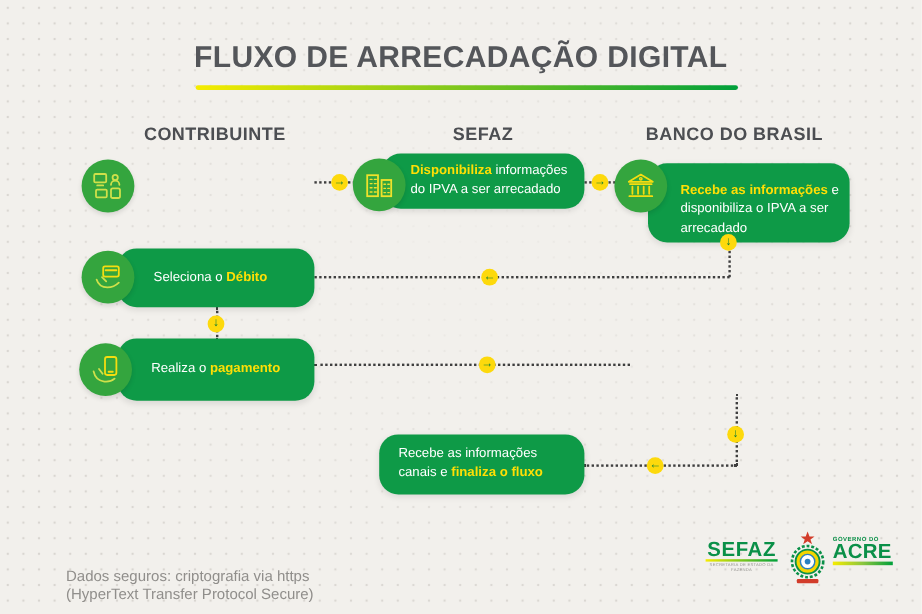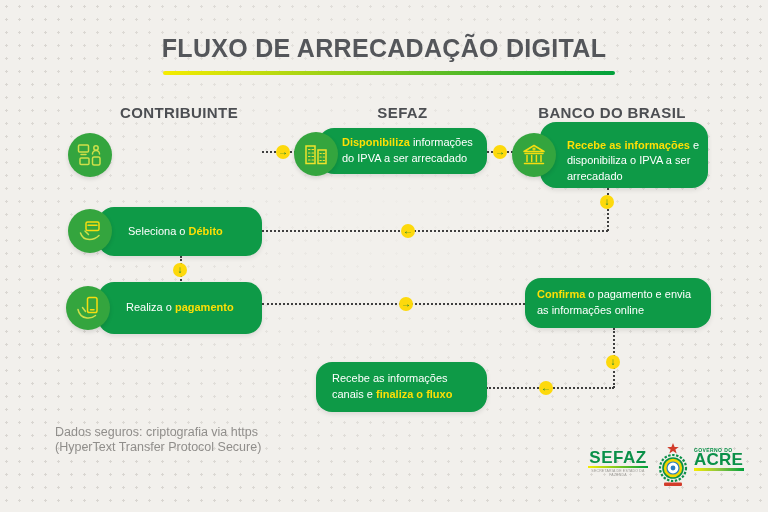--- a/index.html
+++ b/index.html
@@ -40,21 +40,21 @@
   }
   .hline{position:absolute; height:0; border-top:2px dotted #3f3f3f; z-index:1;}
   .vline{position:absolute; width:0; border-left:2px dotted #3f3f3f; z-index:1;}
   .arrow{
     position:absolute; width:14px; height:14px; border-radius:50%;
     background:#fdd90c; color:#0a7d35; font-weight:bold; font-size:10px;
     display:flex; align-items:center; justify-content:center; z-index:6;
     line-height:1;
   }
   .sec-note{
-    position:absolute; left:55px; top:425px; font-size:12.5px; line-height:14.5px;
+    position:absolute; left:55px; top:473px; font-size:12.5px; line-height:14.5px;
     color:#908e8b;
   }
   .sefaz-logo{position:absolute; left:588px; top:450px; width:60px; text-align:center;}
   .sefaz-logo .word{font-size:17px; font-weight:bold; color:#0a9048; letter-spacing:.5px; line-height:15px;}
   .sefaz-logo .bar{height:2px; margin:1px 0 1px 0; background:linear-gradient(90deg,#f6ec00,#00a03b);}
   .sefaz-logo .sub{font-size:3.5px; color:#9a9894; letter-spacing:.2px;}
   .gov-logo{position:absolute; left:694px; top:447px; width:54px; text-align:left;}
   .gov-logo .top{font-size:5px; font-weight:bold; color:#0a9048; letter-spacing:.4px;}
   .gov-logo .name{font-size:17px; font-weight:bold; color:#0a9048; letter-spacing:.2px; line-height:14px;}
   .gov-logo .bar{height:2.5px; margin-top:1px; width:50px;
@@ -130,21 +130,21 @@
     </div>
     <div class="circle" style="left:294px;top:132px;">
       <svg width="26" height="26" viewBox="0 0 26 26" fill="none" stroke="#f0e22b" stroke-width="1.5" stroke-linecap="round">
         <rect x="3" y="5" width="9" height="17.5"></rect>
         <rect x="15" y="9" width="8" height="13.5"></rect>
         <path d="M5.5 8.5 h1.5 M9 8.5 h1.5 M5.5 12 h1.5 M9 12 h1.5 M5.5 15.5 h1.5 M9 15.5 h1.5 M5.5 19 h1.5 M9 19 h1.5" stroke-width="1.2"></path>
         <path d="M17 12.5 h1.2 M20.2 12.5 h1.2 M17 16 h1.2 M20.2 16 h1.2 M17 19.5 h1.2 M20.2 19.5 h1.2" stroke-width="1.2"></path>
       </svg>
     </div>
 
-    <div class="box" style="left:540px;top:122px;width:168px;height:66px;padding:14px 6px 2px 27px;box-sizing:border-box;">
+    <div class="box" style="left:540px;top:136px;width:168px;height:66px;padding:14px 6px 2px 27px;box-sizing:border-box;">
       <div><span class="hl">Recebe as informações</span><span> e disponibiliza o IPVA a ser arrecadado</span></div>
     </div>
     <div class="circle" style="left:512px;top:133px;">
       <svg width="26" height="26" viewBox="0 0 26 26" fill="none" stroke="#f5dd10" stroke-width="1.5" stroke-linecap="round" stroke-linejoin="round">
         <path d="M3 9.5 L13 3.5 L23 9.5 Z"></path>
         <circle cx="13" cy="7" r="1" stroke-width="1.2"></circle>
         <path d="M4 11.5 h18"></path>
         <path d="M6 13.5 v6 M10.7 13.5 v6 M15.4 13.5 v6 M20 13.5 v6"></path>
         <path d="M3.5 21.5 h19"></path>
       </svg>
@@ -175,23 +175,20 @@
           <rect x="12.5" y="2.5" width="9.5" height="15" rx="1.8"></rect>
           <path d="M15.5 14.8 h3.5"></path>
         </g>
         <g stroke="#cfe04a" stroke-width="1.5">
           <path d="M3 14.5 q1.5 7.5 9 8.5 q5 0.5 8.5 -2.5"></path>
           <path d="M7.5 12.5 l3 4"></path>
         </g>
       </svg>
     </div>
 
-    <div class="box" style="left:525px;top:278px;width:186px;height:50px;padding:2px 12px;box-sizing:border-box;">
-      <div><span class="hl">Confirma</span><span> o pagamento e envia as informações online</span></div>
-    </div>
 
     <div class="box" style="left:316px;top:362px;width:171px;height:50px;padding:2px 8px 2px 16px;box-sizing:border-box;">
       <div><span>Recebe as informações canais e </span><span class="hl">finaliza o fluxo</span></div>
     </div>
 
     <div class="sec-note">
       <div>Dados seguros: criptografia via https</div>
       <div>(HyperText Transfer Protocol Secure)</div>
     </div>
 

